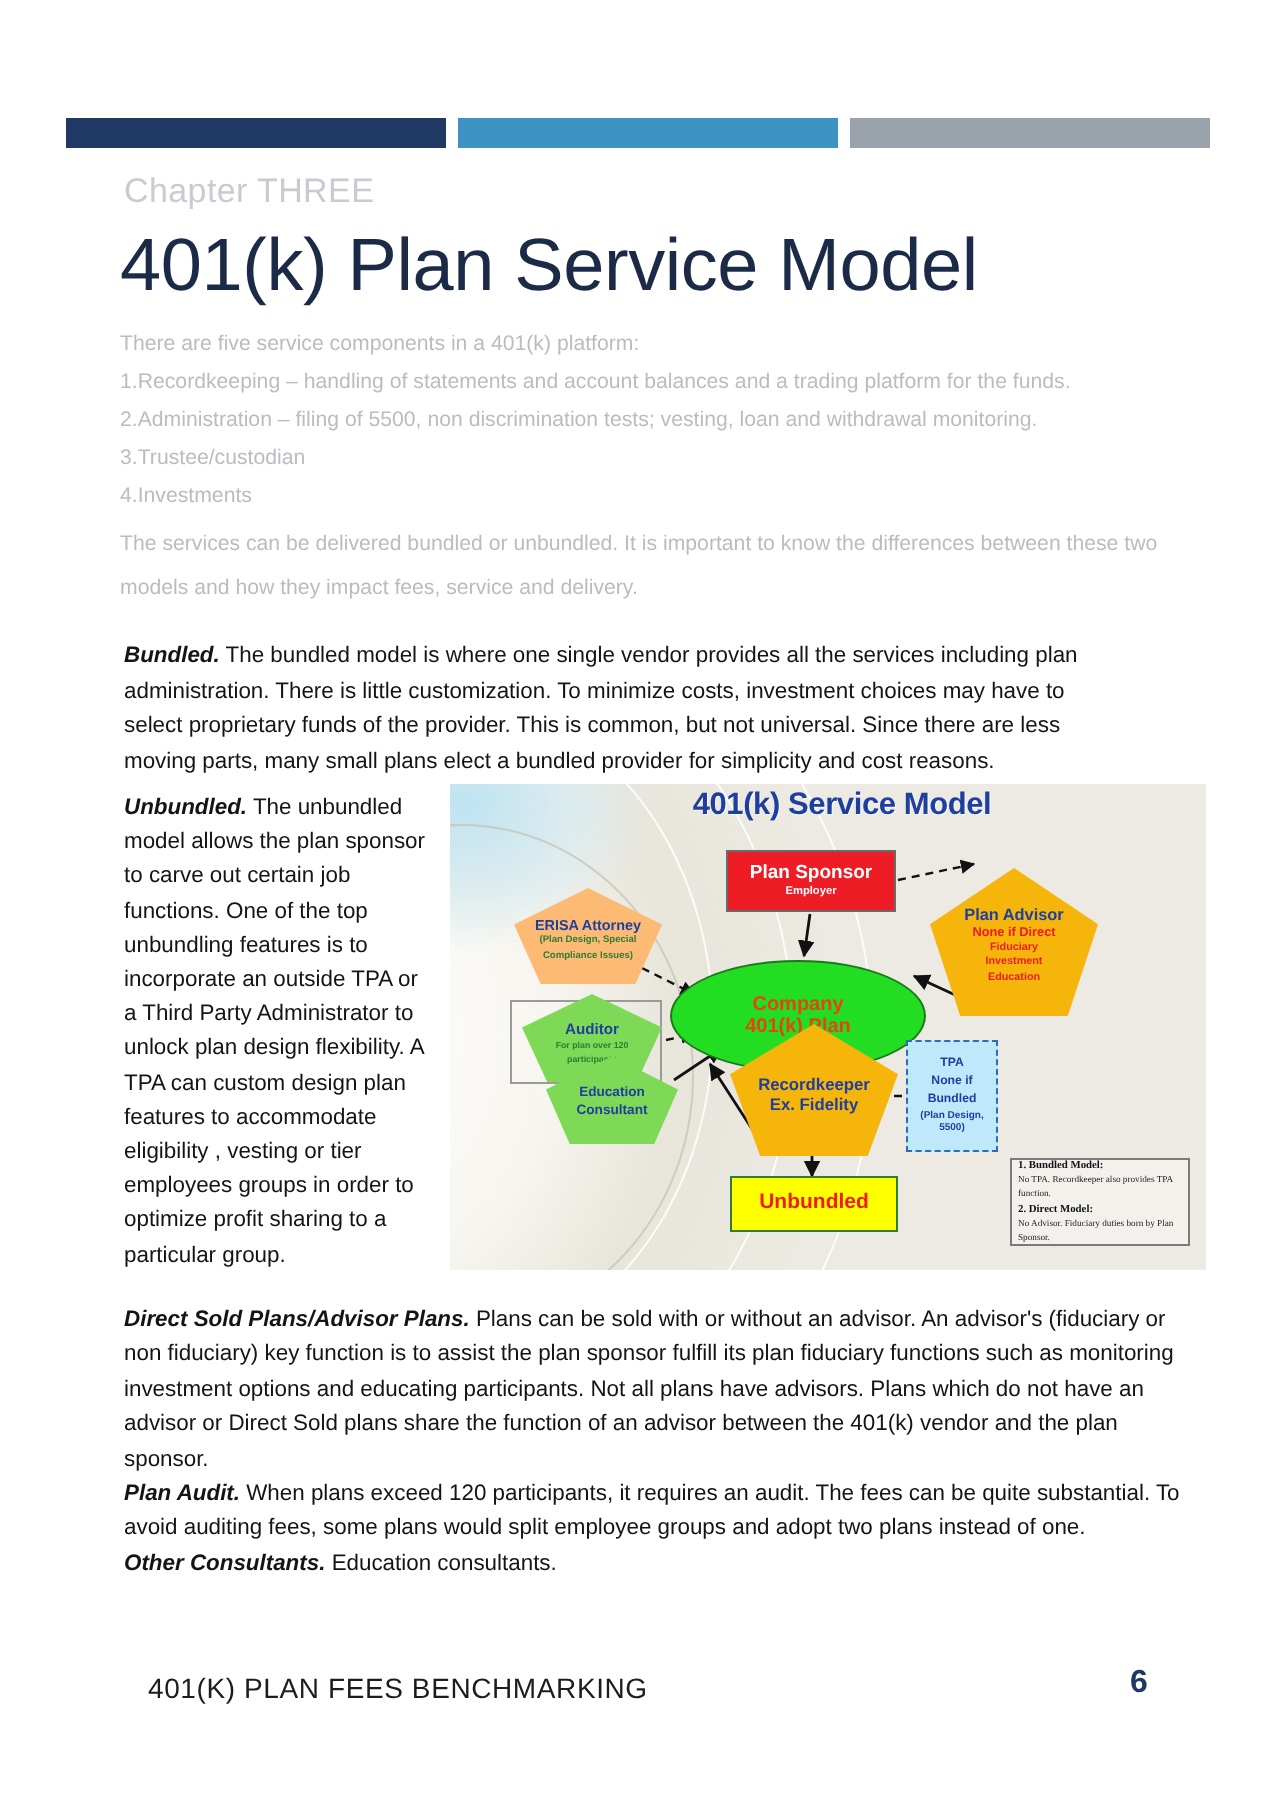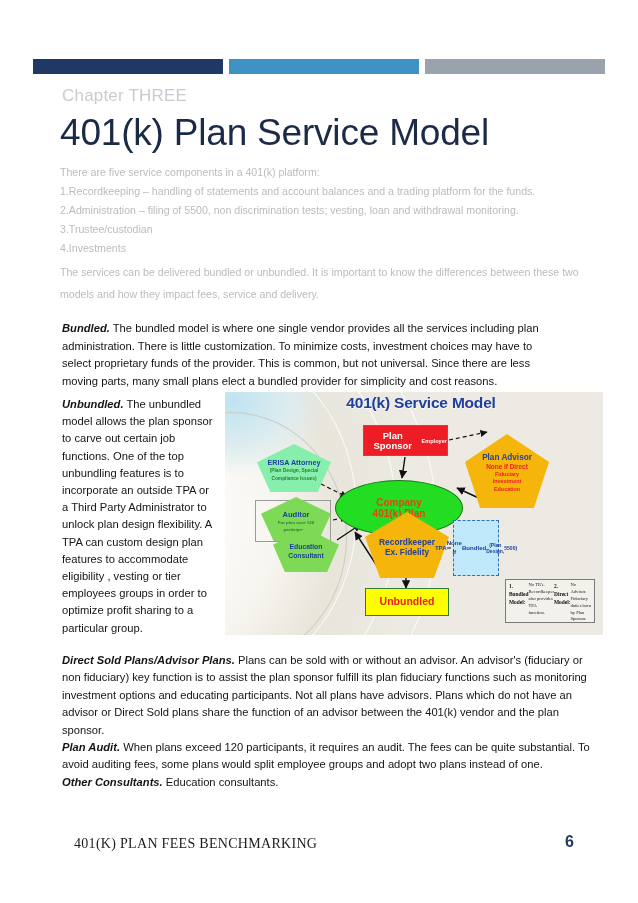--- a/index.html
+++ b/index.html
@@ -115,21 +115,20 @@
     width: 520px;
     border-top: 0px solid #ffffff;
   }
   .footer-title {
     position: absolute;
     left: 74px;
     top: 836px;
     font-size: 14px;
     color: #1d1d1d;
     letter-spacing: 0.3px;
-    font-family: Liberation Serif, serif;
   }
   .footer-page {
     position: absolute;
     left: 565px;
     top: 833px;
     font-size: 16px;
     font-weight: bold;
     color: #1f3864;
   }
 
@@ -174,21 +173,21 @@
     letter-spacing: -0.2px;
     text-shadow: 0.5px 0.5px 0 rgba(255,255,255,0.7);
     padding-left: 14px;
   }
 
   .node { position: absolute; box-sizing: border-box; }
 
   
   .rect {
     display: flex;
-    flex-direction: row;
+    flex-direction: column;
     align-items: center;
     justify-content: center;
     text-align: center;
     line-height: 1.05;
   }
   .n-plan-sponsor {
     left: 138px; top: 33px; width: 85px; height: 31px;
     background: #ee1c25; border: 1.2px solid #6a6a6a;
   }
   .n-plan-sponsor .t1 { font-size: 9.5px; font-weight: bold; color: #ffffff; }
@@ -228,21 +227,21 @@
 
   
   .pent {
     clip-path: polygon(50% 0%, 100% 38%, 82% 100%, 18% 100%, 0% 38%);
     display: flex; flex-direction: column;
     align-items: center; justify-content: center;
     text-align: center; padding-top: 4px;
   }
   .n-erisa {
     left: 32px; top: 52px; width: 74px; height: 48px;
-    background: #86efac;
+    background: #fdba74;
   }
   .n-erisa .t1 { font-size: 7.2px; font-weight: bold; color: #1f3f9e; }
   .n-erisa .t2 { font-size: 4.8px; font-weight: bold; color: #2f7d32; line-height: 1.35; margin-top: 1px; }
 
   .n-auditor-box {
     left: 30px; top: 108px; width: 76px; height: 42px;
     border: 1px solid #9a9a9a;
   }
   .n-auditor {
     left: 36px; top: 105px; width: 70px; height: 44px;

